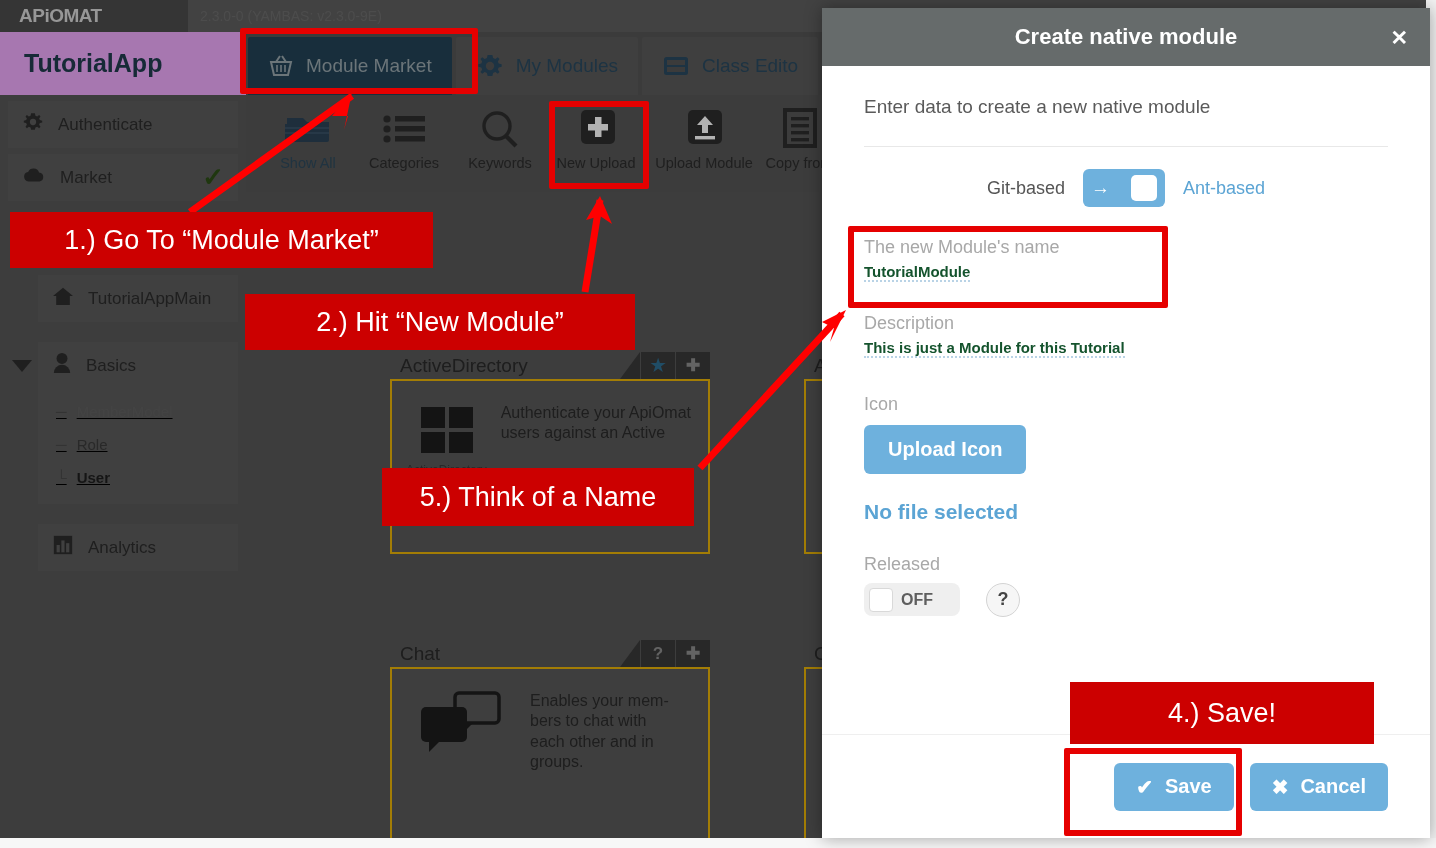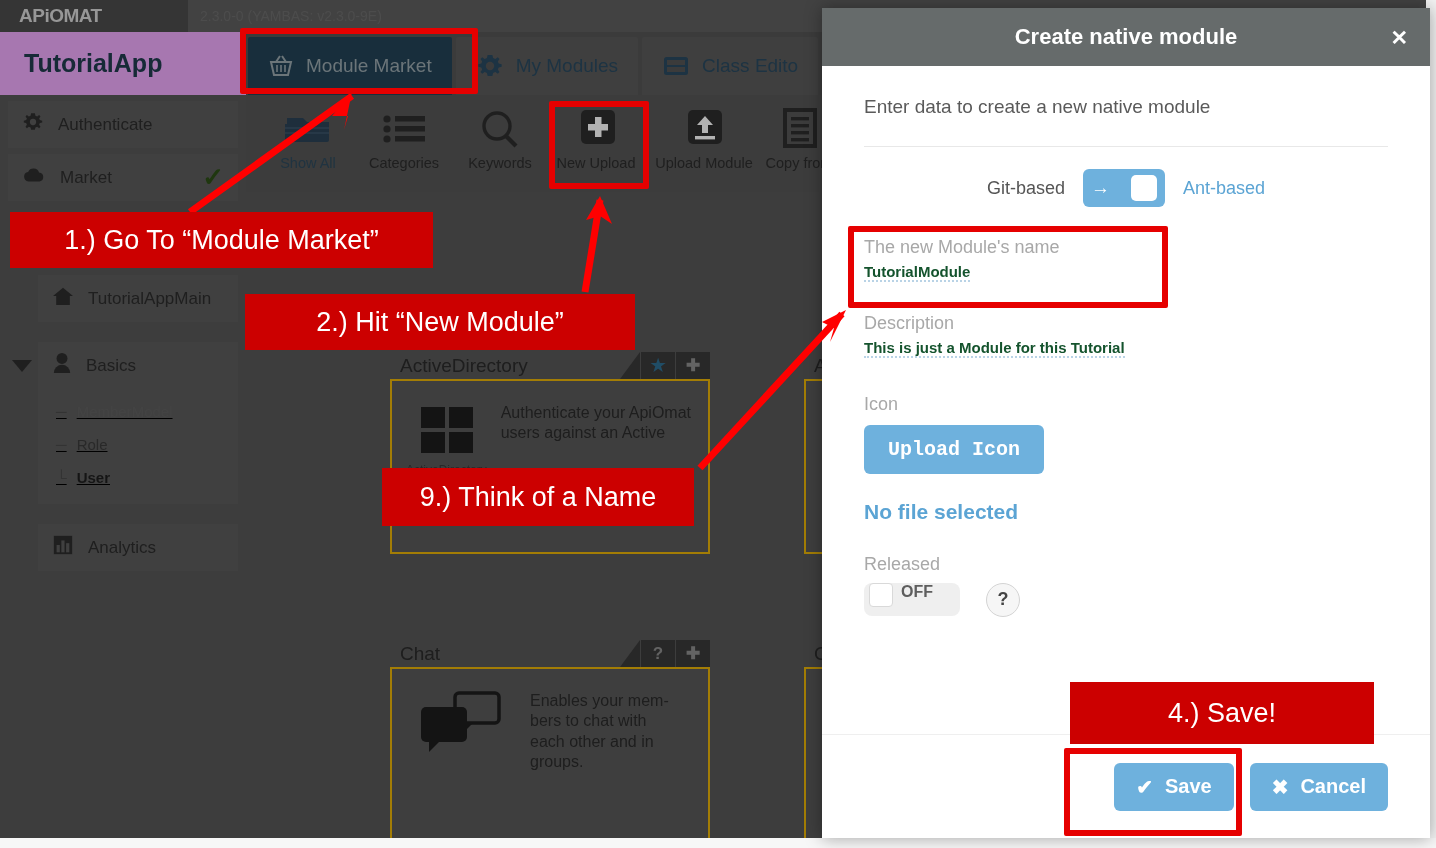--- a/index.html
+++ b/index.html
@@ -222,29 +222,29 @@
     font-size: 15px; font-weight: bold; color: #14532d;
     border-bottom: 2px dotted #b9d3e6;
     display: inline; line-height: 1.55;
     box-decoration-break: clone; -webkit-box-decoration-break: clone;
   }
   .field-value.multi { display: inline; text-align: center; }
 
   .btn-blue {
     background: #6eb1dd; color: #ffffff; border: none;
     border-radius: 6px; font-size: 20px; font-weight: bold;
-    padding: 13px 24px; font-family: Liberation Mono, monospace;
+    padding: 13px 24px; font-family: Liberation Sans, sans-serif;
     cursor: pointer;
   }
   .nofile { color: #5ba4d4; font-size: 21px; font-weight: bold; margin-top: 26px; }
 
   .released-row { display: flex; align-items: center; gap: 26px; margin-top: 8px; }
   .toggle-off {
     width: 96px; height: 33px; background: #efefef;
-    border-radius: 8px; display: flex; gap: 8px;
+    border-radius: 8px; display: flex; align-items: center; gap: 8px;
     padding-left: 5px;
   }
   .toggle-off .knob2 { width: 24px; height: 24px; background: #ffffff; border: 1px solid #d9d9d9; border-radius: 4px; }
   .toggle-off .offtxt { font-size: 16px; font-weight: bold; color: #5e5e5e; }
   .helpdot {
     width: 34px; height: 34px; border-radius: 50%;
     border: 1px solid #d4d4d4; background: #f6f6f6;
     display: flex; align-items: center; justify-content: center;
     color: #444; font-size: 18px; font-weight: bold;
   }
@@ -632,16 +632,16 @@
     <path d="M846 310 L822 322 L834 328 L830 342 Z" fill="#ff0000"></path>
   </svg>
 
   <div class="hl" style="left:240px; top:28px;  width:238px; height:66px;"></div>
   <div class="hl" style="left:549px; top:101px; width:100px; height:88px;"></div>
   <div class="hl" style="left:848px; top:226px; width:320px; height:82px;"></div>
   <div class="hl" style="left:1064px;top:748px; width:178px; height:88px;"></div>
 
   <div class="callout" style="left:10px;  top:212px; width:423px; height:56px;">1.) Go To “Module Market”</div>
   <div class="callout" style="left:245px; top:294px; width:390px; height:56px;">2.) Hit “New Module”</div>
-  <div class="callout" style="left:382px; top:468px; width:312px; height:58px;">9.) Think of a Name</div>
+  <div class="callout" style="left:382px; top:468px; width:312px; height:58px;">5.) Think of a Name</div>
   <div class="callout" style="left:1070px;top:682px; width:304px; height:62px;">4.) Save!</div>
 
 </div>
 
 </body></html>

